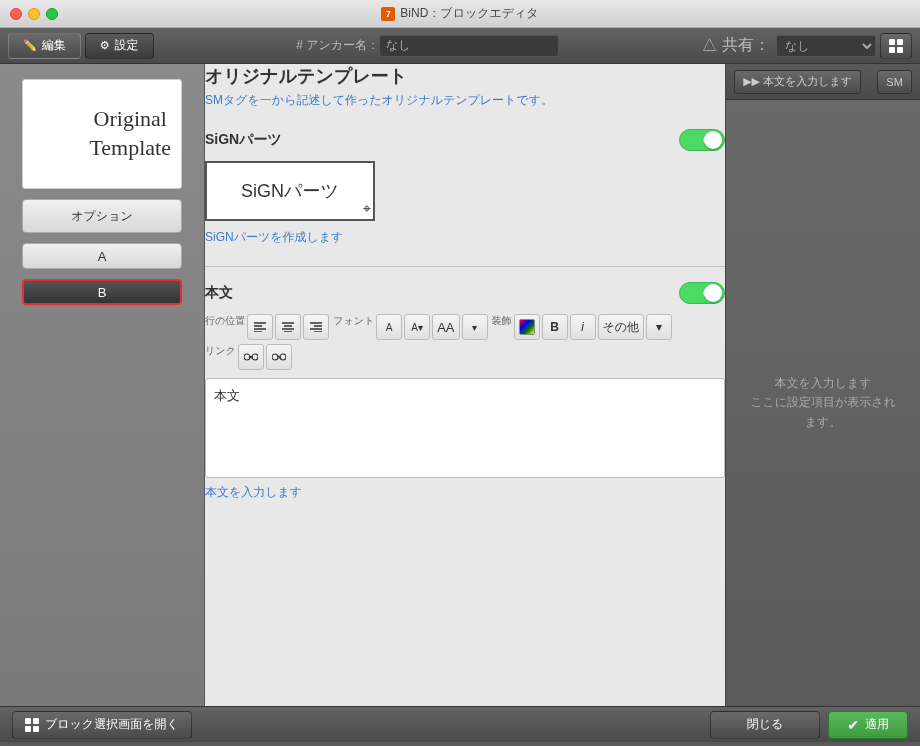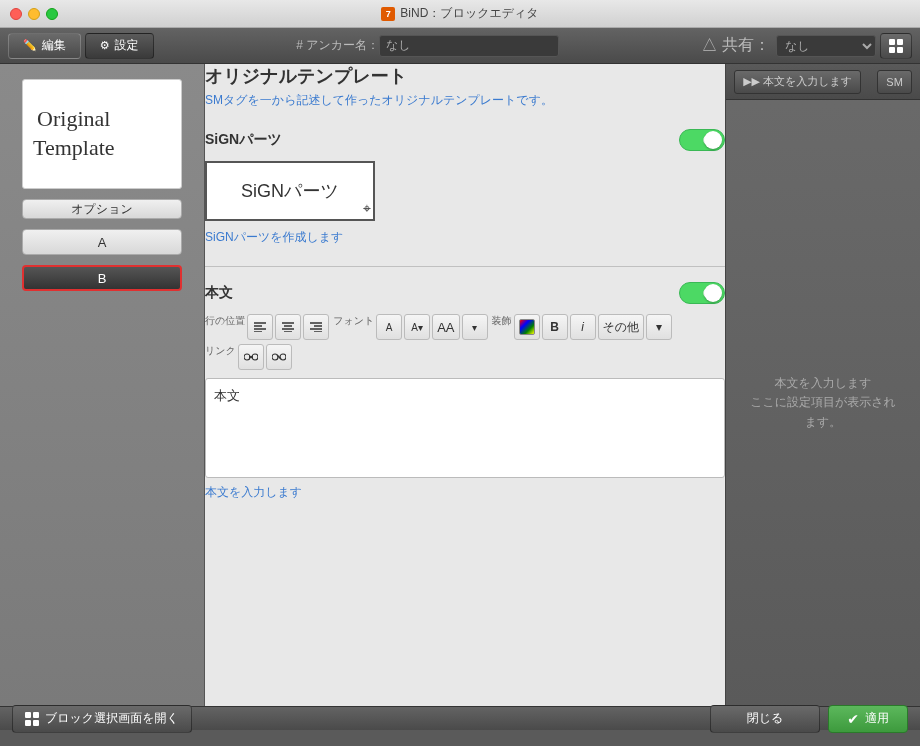--- a/index.html
+++ b/index.html
@@ -157,31 +157,31 @@
       gap: 10px;
     }
     .template-preview {
       width: 160px;
       height: 110px;
       background: white;
       border: 1px solid #ccc;
       border-radius: 3px;
       display: flex;
       align-items: center;
-      justify-content: flex-start;
+      justify-content: flex-end;
       font-family: cursive;
       font-size: 22px;
       color: #333;
       text-align: center;
       line-height: 1.3;
       padding: 10px;
     }
     .option-btn {
       width: 160px;
-      height: 20px;
+      height: 34px;
       background: linear-gradient(to bottom, #f0f0f0, #d8d8d8);
       border: 1px solid #aaa;
       border-radius: 4px;
       cursor: pointer;
       font-size: 12px;
       color: #333;
       display: flex;
       align-items: center;
       justify-content: center;
     }
@@ -393,21 +393,21 @@
       justify-content: center;
       text-align: center;
       padding: 20px;
       color: #aaa;
       font-size: 12px;
       line-height: 1.6;
     }
 
     
     .bottom-bar {
-      height: 24px;
+      height: 36px;
       background: linear-gradient(to bottom, #636363, #4a4a4a);
       border-top: 1px solid #333;
       display: flex;
       align-items: center;
       justify-content: space-between;
       padding: 0 12px;
     }
     .bottom-left-btn {
       height: 28px;
       padding: 0 12px;

